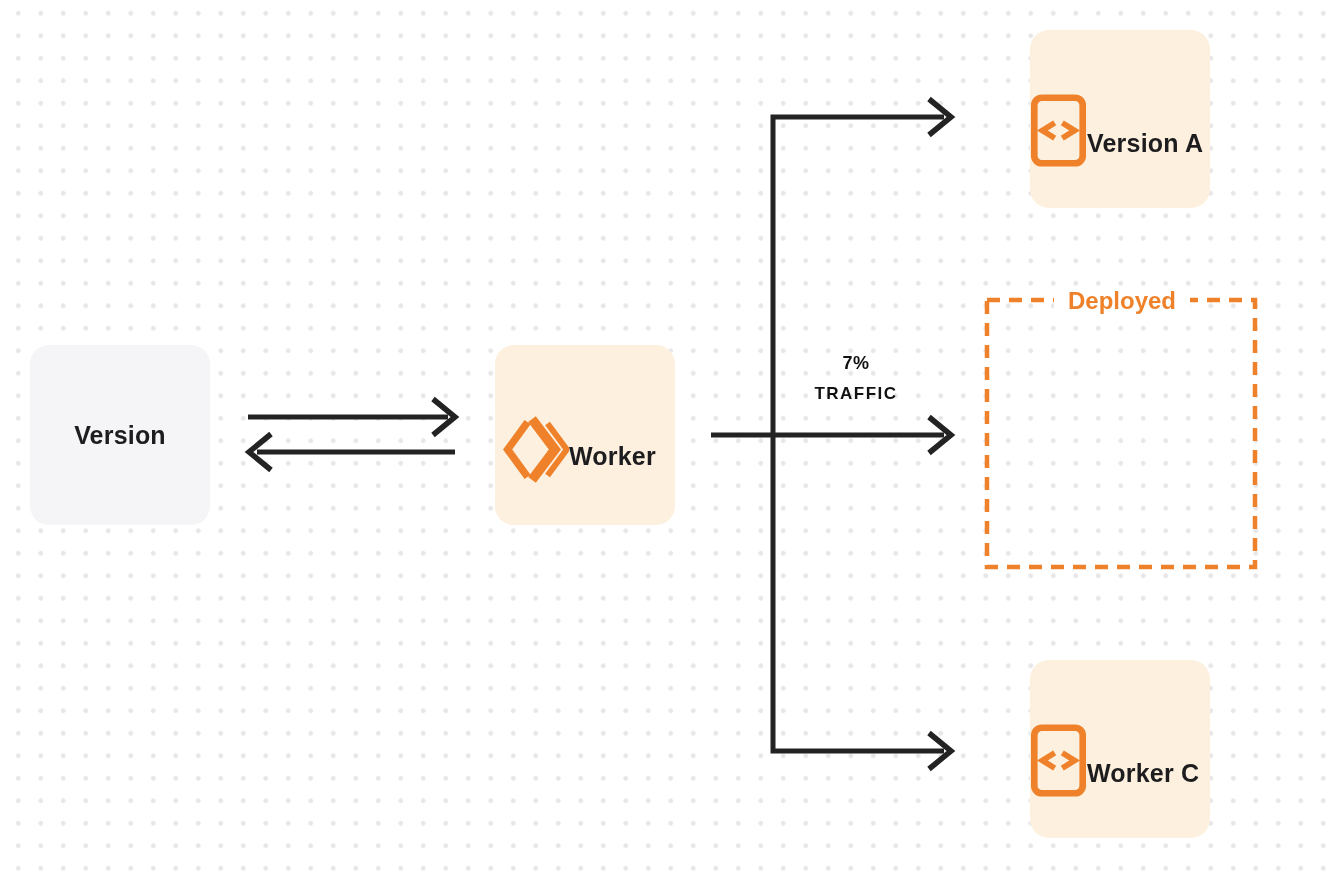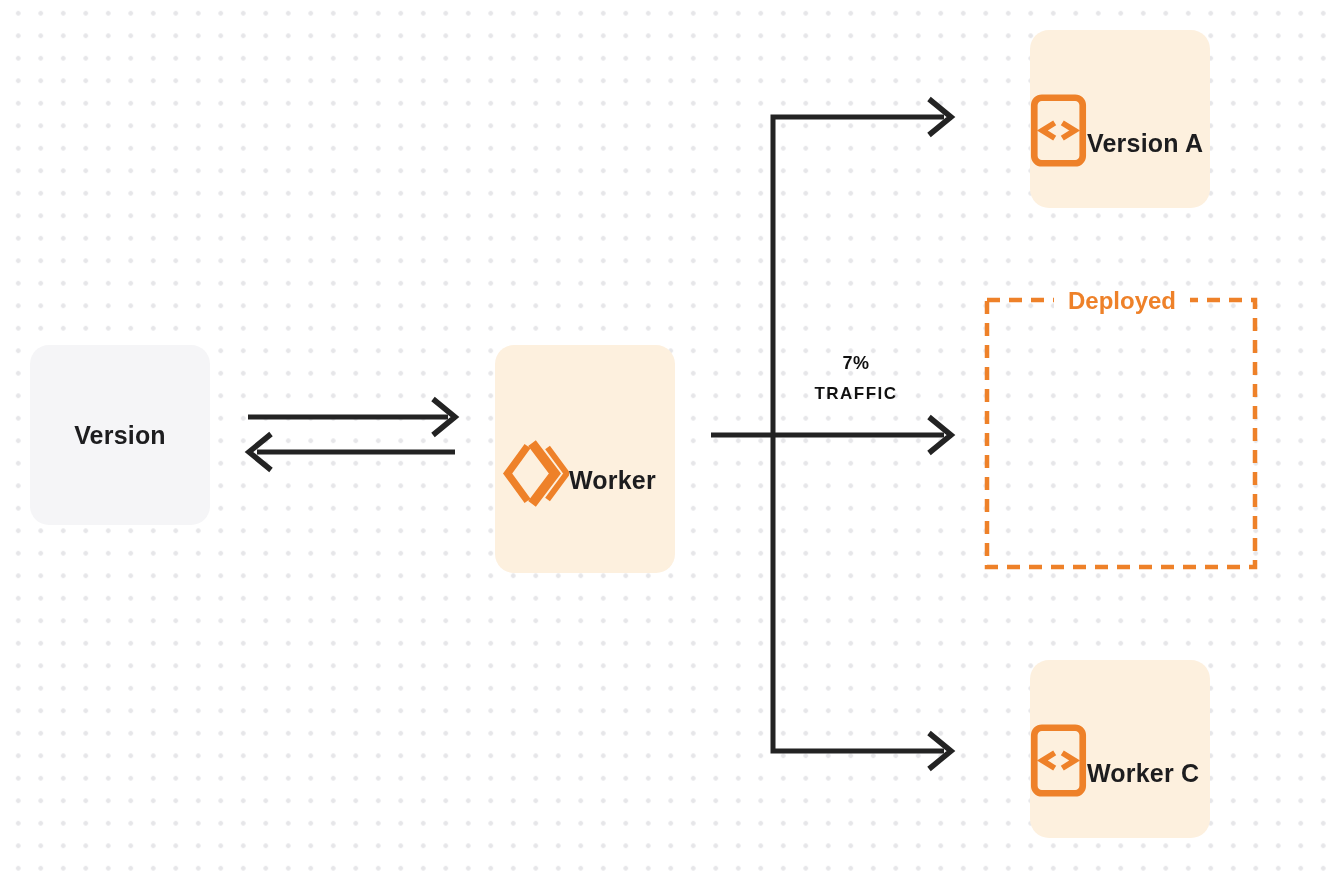--- a/index.html
+++ b/index.html
@@ -64,21 +64,21 @@
     white-space: nowrap;
   }
   .node-client {
     left: 30px; top: 345px;
     width: 180px; height: 180px;
     background: var(--box-gray);
     justify-content: center;
   }
   .node-worker {
     left: 495px; top: 345px;
-    width: 180px; height: 228px;
+    width: 180px; height: 180px;
     background: var(--box-cream);
     padding-top: 28px;
   }
   .node-worker .label { margin-top: 15px; }
   .node-version {
     width: 180px; height: 178px;
     background: var(--box-cream);
     padding-top: 23px;
   }
   .node-version .label { margin-top: 26px; }

